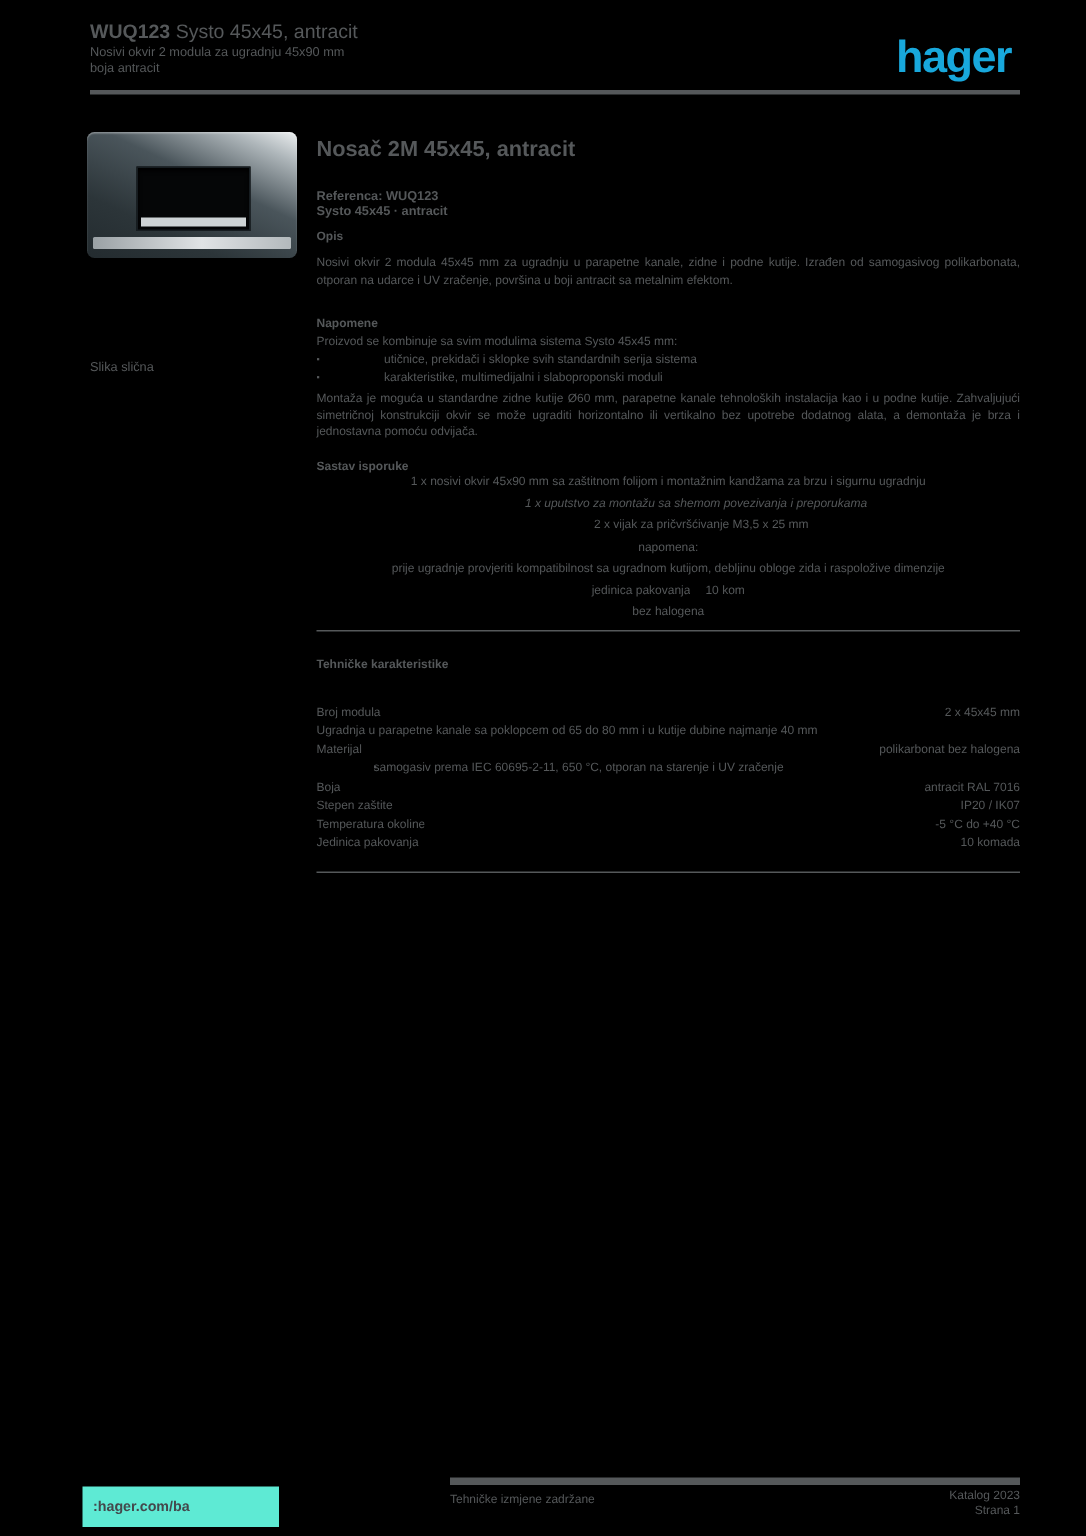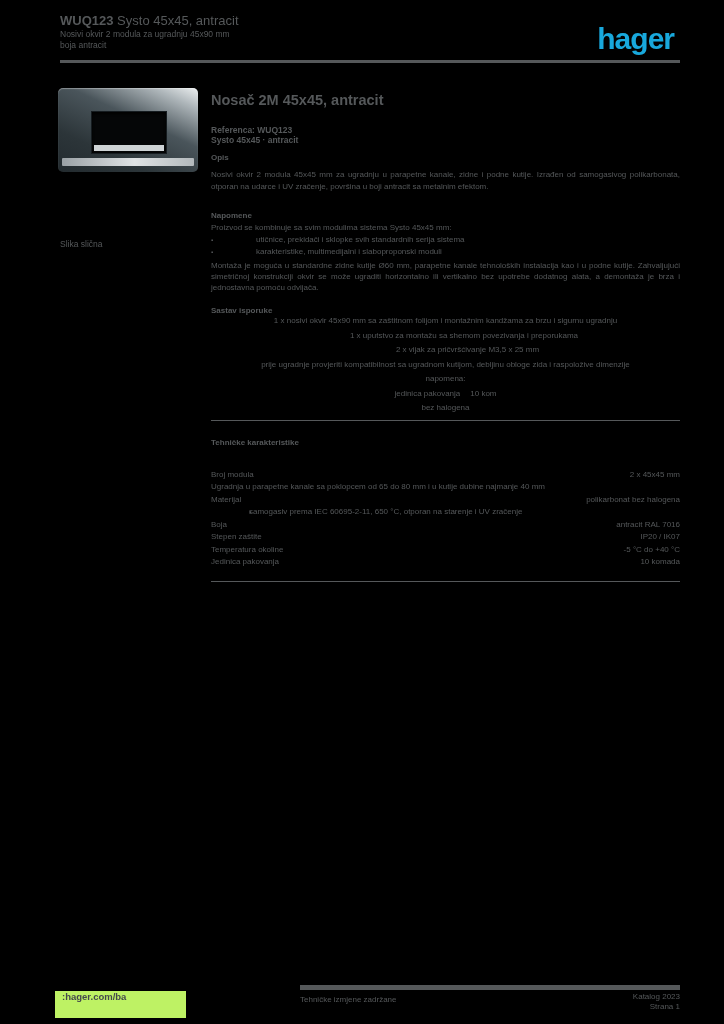--- a/index.html
+++ b/index.html
@@ -31,35 +31,35 @@
   .sechead{font-size:8px;line-height:9px;font-weight:bold;}
   .mt9{margin-top:9px;} .mt19{margin-top:19px;} .mt13{margin-top:13px;} .mt17{margin-top:17px;}
   .para{margin-top:7px;font-size:8px;line-height:11.5px;text-align:justify;}
   .line{margin-top:2px;font-size:8px;line-height:12px;white-space:nowrap;overflow:hidden;}
   .bullet-row{display:flex;font-size:8px;line-height:12px;}
   .bullet-row .b{width:45px;flex:none;font-size:6px;}
   .bullet-row .t{white-space:nowrap;overflow:hidden;}
   .para3{margin-top:2px;font-size:8px;line-height:11px;text-align:justify;}
   .dline{margin-top:6px;font-size:8px;line-height:8.5px;display:flex;justify-content:center;}
   .dline.first{margin-top:2px;}
-  .dline .i37{padding-left:37px;} .dline .i44{padding-left:44px;}
+  .dline .i37{padding-left:37px;font-style:italic;} .dline .i44{padding-left:44px;}
   .dline .txt{white-space:nowrap;overflow:hidden;}
   .dline .val{white-space:nowrap;padding-left:10px;}
   .hr{margin-top:7px;height:1px;background:#55585a;}
   .hr2{margin-top:14px;height:1px;background:#55585a;}
   .trow{margin-top:4px;display:flex;justify-content:space-between;font-size:8px;line-height:8.5px;}
   .trow.first{margin-top:24px;}
   .trow .lbl{white-space:nowrap;overflow:hidden;}
   .trow .val{white-space:nowrap;padding-left:10px;}
   .trow .bul{width:38px;flex:none;font-size:6px;padding-left:38px;box-sizing:border-box;}
   .trow.bullet .lbl{flex:1;}
   
   .f-rule{position:absolute;left:300px;top:985px;width:380px;height:5px;background:#55585a;}
-  .f-box{position:absolute;left:55px;top:991px;width:131px;height:27px;background:#bef264;
-         display:flex;}
+  .f-box{position:absolute;left:55px;top:991px;width:131px;height:27px;background:#5eead4;
+         display:flex;align-items:center;}
   .f-box span{font-size:9.5px;color:#44484c;padding-left:7px;font-weight:bold;}
   .f-note{position:absolute;left:300px;top:995px;font-size:8px;line-height:10px;color:#55585a;}
   .f-right{position:absolute;right:44px;top:992px;text-align:right;font-size:8px;line-height:10px;}
 </style>
 </head>
 <body>
 
 <div class="canvas">
 
   <div class="hdr">
@@ -109,24 +109,24 @@
     <div class="dline first">
       <span class="txt">1 x nosivi okvir 45x90 mm sa zaštitnom folijom i montažnim kandžama za brzu i sigurnu ugradnju</span>
     </div>
     <div class="dline">
       <span class="txt i37">1 x uputstvo za montažu sa shemom povezivanja i preporukama</span>
     </div>
     <div class="dline">
       <span class="txt i44">2 x vijak za pričvršćivanje M3,5 x 25 mm</span>
     </div>
     <div class="dline">
-      <span class="txt">prije ugradnje provjeriti kompatibilnost sa ugradnom kutijom, debljinu obloge zida i raspoložive dimenzije</span>
+      <span class="txt">napomena:</span>
     </div>
     <div class="dline">
-      <span class="txt">napomena:</span>
+      <span class="txt">prije ugradnje provjeriti kompatibilnost sa ugradnom kutijom, debljinu obloge zida i raspoložive dimenzije</span>
     </div>
     <div class="dline">
       <span class="txt">jedinica pakovanja</span>
       <span class="val">10 kom</span>
     </div>
     <div class="dline">
       <span class="txt">bez halogena</span>
     </div>
 
     <div class="hr"></div>

